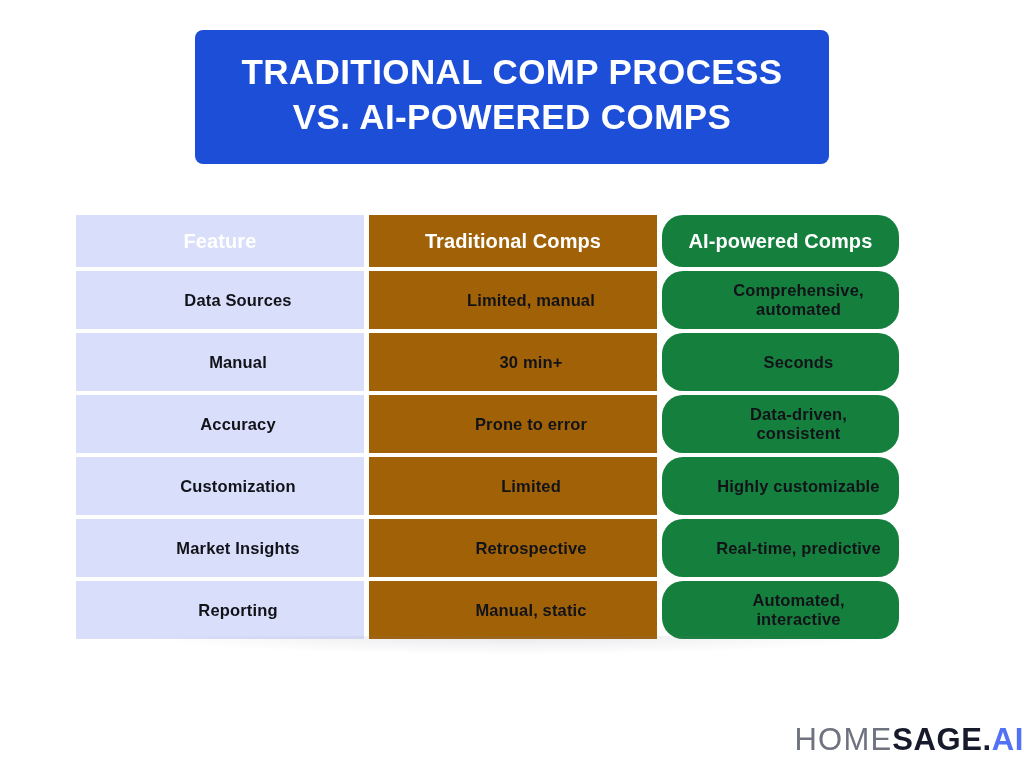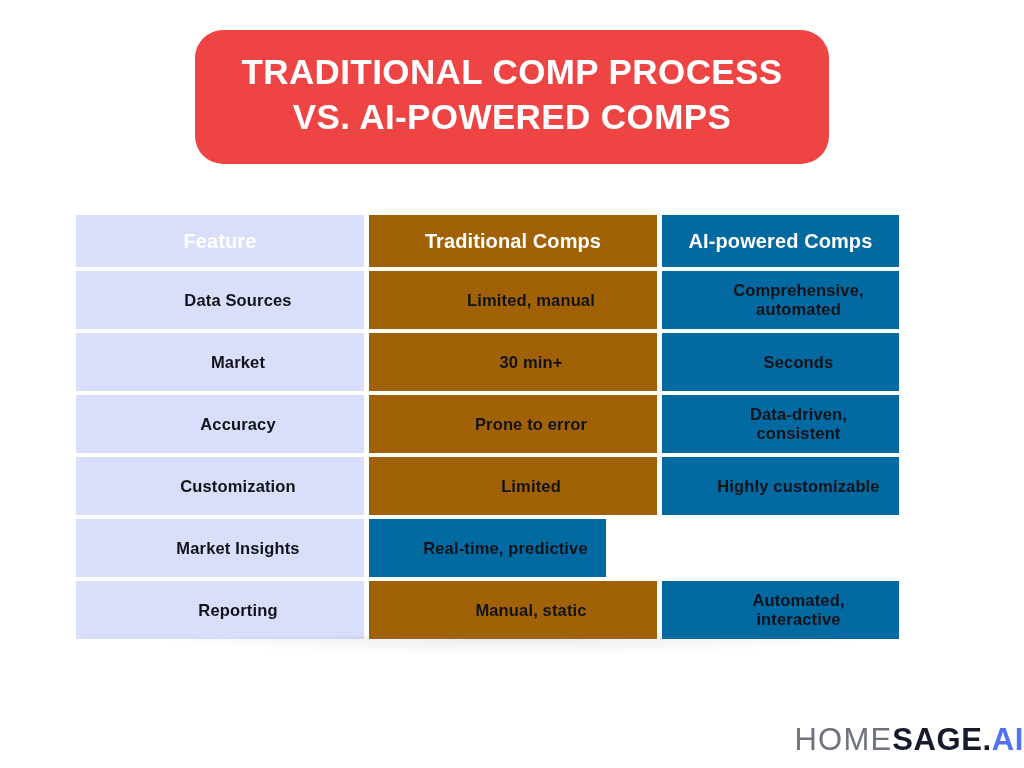--- a/index.html
+++ b/index.html
@@ -21,22 +21,22 @@
   .banner-wrap {
     position: absolute;
     left: 0;
     top: 30px;
     width: 1024px;
     display: flex;
     justify-content: center;
   }
 
   .banner {
-    background: #ef4444;
-    border-radius: 28px;
+    background: #1d4ed8;
+    border-radius: 8px;
     padding: 20px 46px 24px 46px;
     min-width: 596px;
     text-align: center;
   }
 
   .banner-line {
     color: #ffffff;
     font-weight: 700;
     font-size: 35px;
     letter-spacing: 0.4px;
@@ -74,21 +74,21 @@
   .cell {
     display: flex;
     align-items: center;
     justify-content: center;
     text-align: center;
     padding: 4px 10px;
   }
 
   .col-feature   { width: 288px; background: #d9dffb; }
   .col-trad      { width: 288px; background: #a16207; }
-  .col-ai        { width: 237px; background: #0369a1; }
+  .col-ai        { width: 237px; background: #15803d; border-radius: 21px; }
 
   .header-row .cell {
     height: 52px;
   }
   .header-row .cell span {
     font-weight: 700;
     font-size: 20px;
     color: #ffffff;
     letter-spacing: 0.1px;
   }
@@ -170,21 +170,21 @@
     <div class="cell col-trad">
       <span>Limited, manual</span>
     </div>
     <div class="cell col-ai">
       <span>Comprehensive, automated</span>
     </div>
   </div>
 
   <div class="row data-row">
     <div class="cell col-feature">
-      <span>Market</span>
+      <span>Manual</span>
     </div>
     <div class="cell col-trad">
       <span>30 min+</span>
     </div>
     <div class="cell col-ai">
       <span>Seconds</span>
     </div>
   </div>
 
   <div class="row data-row">
@@ -207,20 +207,23 @@
       <span>Limited</span>
     </div>
     <div class="cell col-ai">
       <span>Highly customizable</span>
     </div>
   </div>
 
   <div class="row data-row">
     <div class="cell col-feature">
       <span>Market Insights</span>
+    </div>
+    <div class="cell col-trad">
+      <span>Retrospective</span>
     </div>
     <div class="cell col-ai">
       <span>Real-time, predictive</span>
     </div>
   </div>
 
   <div class="row data-row">
     <div class="cell col-feature">
       <span>Reporting</span>
     </div>

